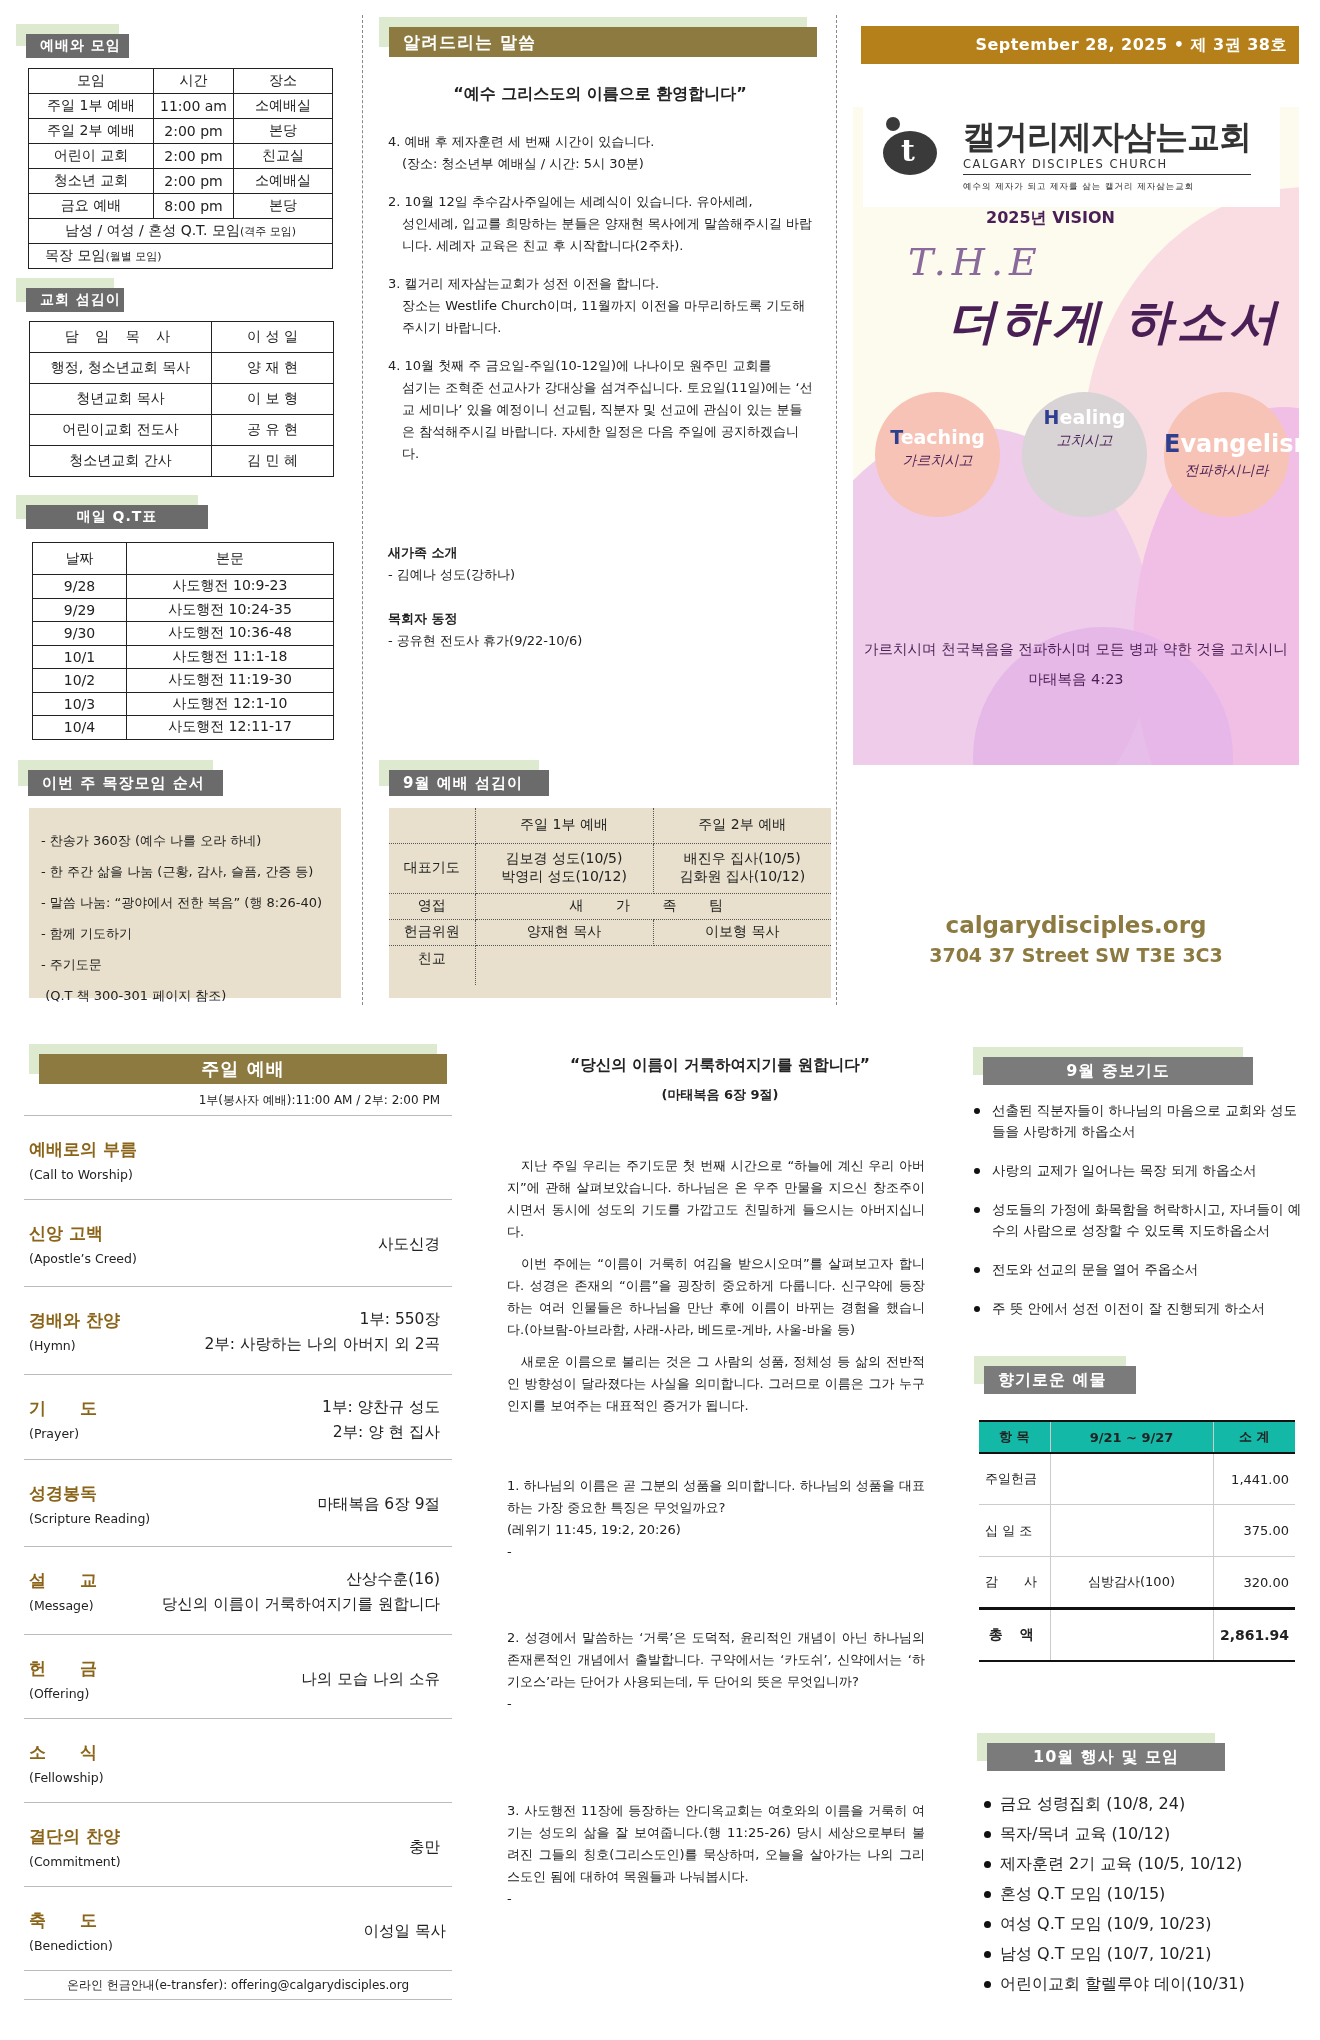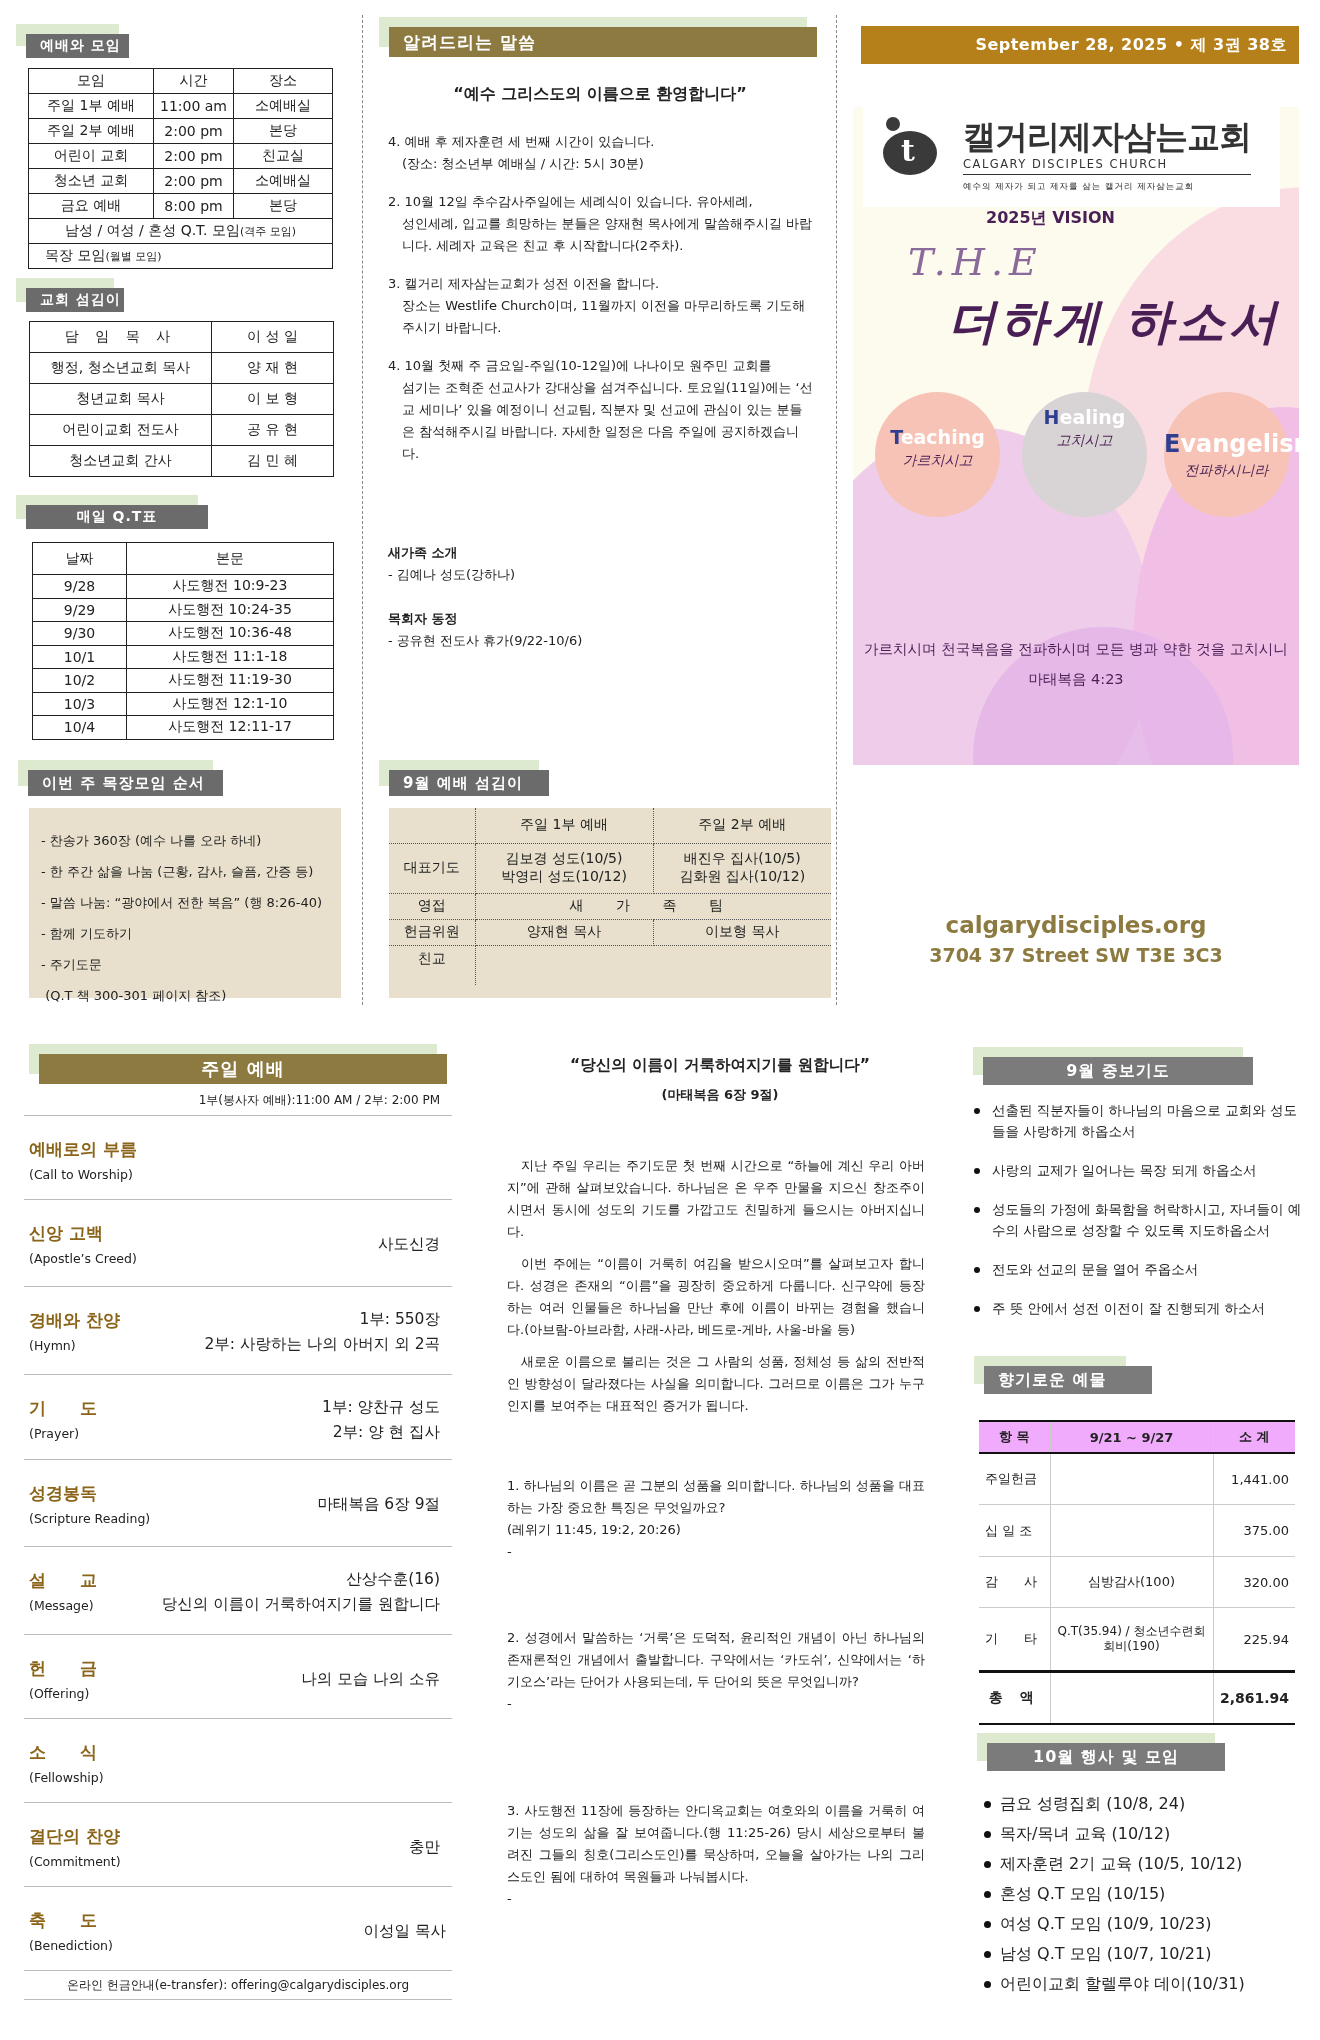--- a/index.html
+++ b/index.html
@@ -29,21 +29,21 @@
 .wtitle{color:#8a6418;font-weight:bold;font-size:17px}
 .wsub{font-size:12.5px;color:#222;margin-top:6px}
 .wval{position:absolute;right:12px;text-align:right;font-size:15.5px;line-height:25px}
 .sermon p{font-size:13px;line-height:22px;text-align:justify}
 .bul li{list-style:none;position:relative;padding-left:20px;font-size:13.5px;line-height:21px;margin-bottom:18px}
 .bul li::before{content:"";position:absolute;left:2px;top:8px;width:6px;height:6px;border-radius:50%;background:#111}
 .ev li{list-style:none;position:relative;padding-left:22px;font-size:16px;line-height:30px}
 .ev li::before{content:"";position:absolute;left:6px;top:12px;width:7px;height:7px;border-radius:50%;background:#111}
 .off td{font-size:13px;border-bottom:1.3px solid #ccc;border-right:1.3px solid #ccc;padding:16px 6px}
 .off td:last-child{border-right:none;text-align:right}
-.off th{font-size:13px;font-weight:bold;background:#f0abfc;border-top:2px solid #111;border-bottom:2px solid #111;border-right:1.3px solid #ccc;height:32px}
+.off th{font-size:13px;font-weight:bold;background:#14b8a6;border-top:2px solid #111;border-bottom:2px solid #111;border-right:1.3px solid #ccc;height:32px}
 .off th:last-child{border-right:none}
 .off tr.total td{border-top:3px solid #111;border-bottom:2px solid #111;font-weight:bold;font-size:14px}
 </style>
 </head>
 <body>
 
 <div class="vdash" style="left:362px;top:15px;height:990px"></div>
 <div class="vdash" style="left:836px;top:15px;height:990px"></div>
 
 <div class="hdr" style="left:16px;top:24px">
@@ -411,21 +411,21 @@
 <ul class="abs bul" style="left:972px;width:330px;top:1100px">
   <li>선출된 직분자들이 하나님의 마음으로 교회와 성도들을 사랑하게 하옵소서</li>
   <li>사랑의 교제가 일어나는 목장 되게 하옵소서</li>
   <li>성도들의 가정에 화목함을 허락하시고, 자녀들이 예수의 사람으로 성장할 수 있도록 지도하옵소서</li>
   <li>전도와 선교의 문을 열어 주옵소서</li>
   <li>주 뜻 안에서 성전 이전이 잘 진행되게 하소서</li>
 </ul>
 
 <div class="hdr" style="left:974px;top:1356px">
   <div class="shadow" style="width:152px;height:28px"></div>
-  <div class="lab gray2" style="left:10px;top:10px;width:168px;height:28px;font-size:16px">향기로운 예물</div>
+  <div class="lab gray2" style="left:10px;top:10px;width:152px;height:28px;font-size:16px">향기로운 예물</div>
 </div>
 <table class="abs off" style="left:979px;top:1420px;width:316px">
   <tbody>
       <tr>
         <th style="width:71px">항 목</th>
         <th style="width:163px">9/21 ~ 9/27</th>
         <th>소 계</th>
       </tr>
   <tr style="height:37px">
         <td>주일헌금</td>
@@ -434,25 +434,20 @@
       </tr>
   <tr style="height:52px">
         <td>십 일 조</td>
         <td style="text-align:center"></td>
         <td>375.00</td>
       </tr>
   <tr style="height:38px">
         <td>감　　사</td>
         <td style="text-align:center">심방감사(100)</td>
         <td>320.00</td>
-      </tr>
-  <tr style="height:38px">
-        <td>기　　타</td>
-        <td style="text-align:center;font-size:12px;line-height:15px">Q.T(35.94) / 청소년수련회 회비(190)</td>
-        <td>225.94</td>
       </tr>
   <tr class="total" style="height:30px">
         <td style="text-align:center;letter-spacing:6px">총 액</td>
         <td></td>
         <td>2,861.94</td>
       </tr>
 </tbody>
   </table>
 
 <div class="hdr" style="left:977px;top:1733px">

